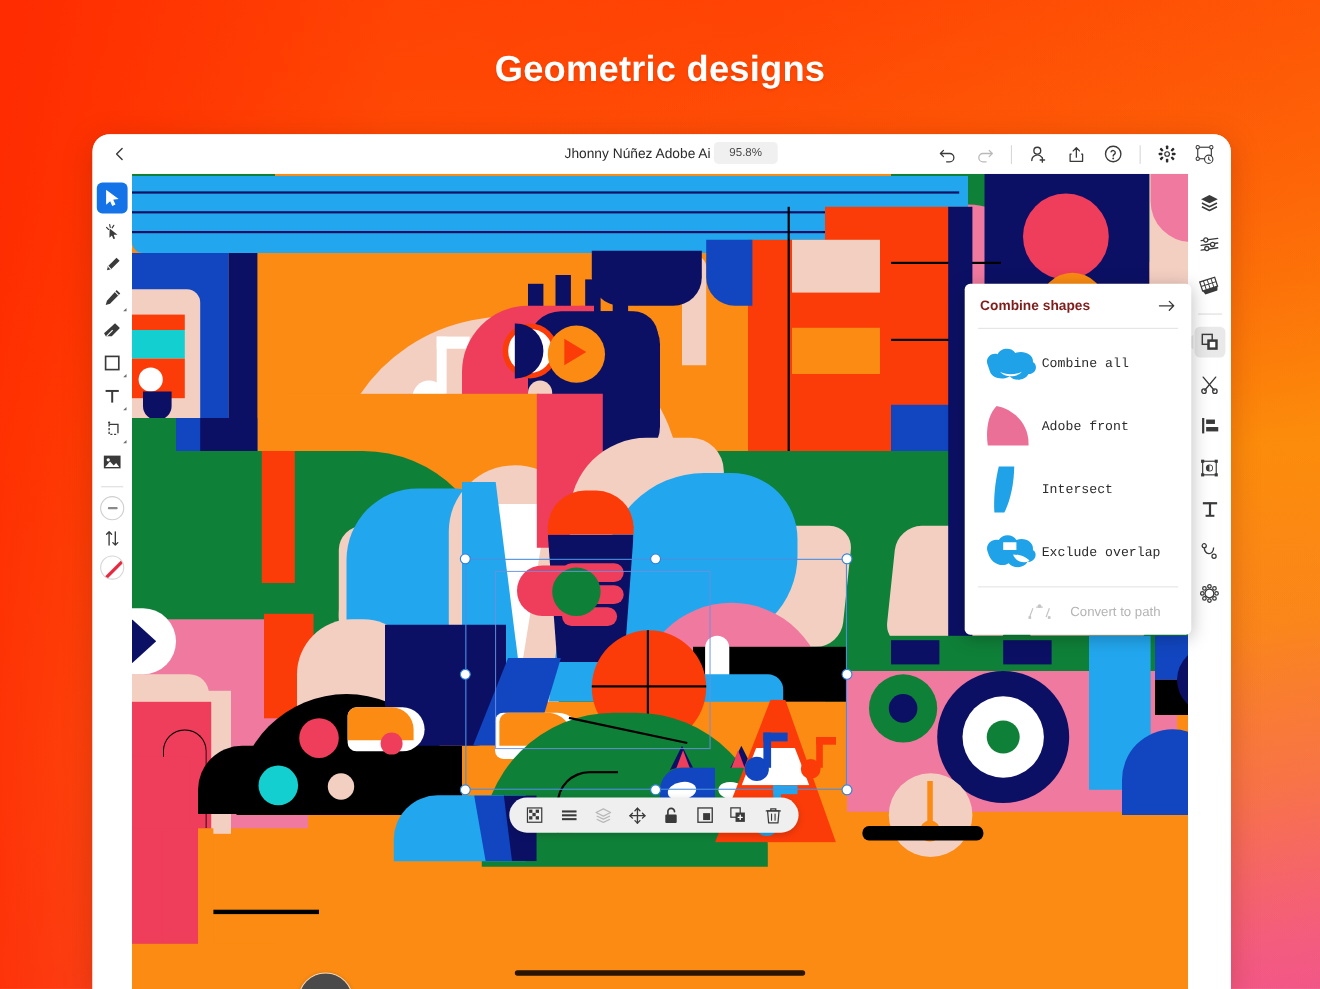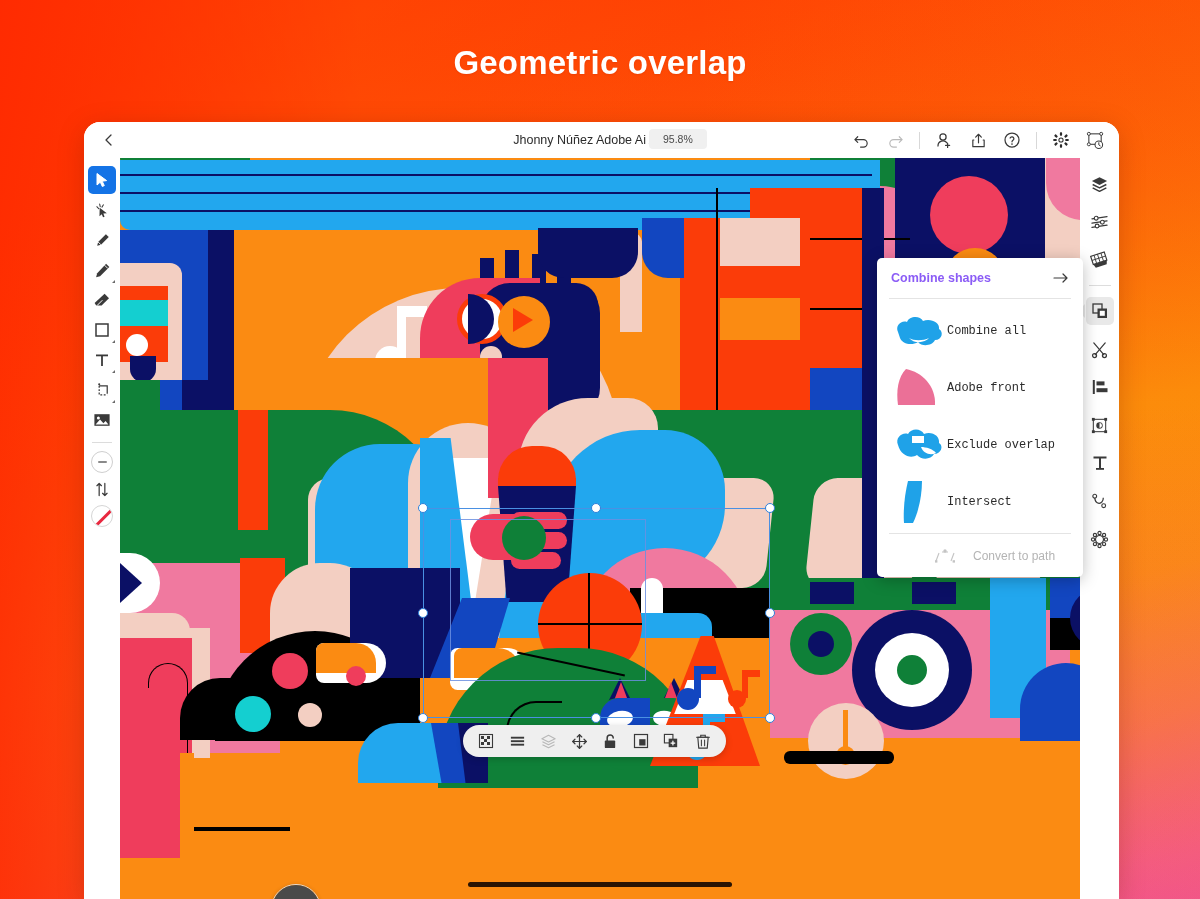--- a/index.html
+++ b/index.html
@@ -125,21 +125,21 @@
   .panel{
     position:absolute; right:36px; top:136px; width:206px;
     background:#ffffff; border-radius:5px;
     box-shadow:0 3px 16px rgba(0,0,0,.26);
     z-index:28; overflow:hidden; padding-bottom:2px;
   }
   .panel-head{
     display:flex; align-items:center; justify-content:space-between;
     padding:13px 14px 10px 14px;
   }
-  .panel-title{ font-size:12.5px; font-weight:bold; color:#8b5cf6; }
+  .panel-title{ font-size:12.5px; font-weight:bold; color:#7f1d1d; }
   .panel-arrow{ cursor:pointer; display:flex; }
   .p-row{
     display:flex; align-items:center; min-height:38px; cursor:pointer;
     padding:0 12px 0 14px;
   }
   .p-row.big{ min-height:57px;font-family:Liberation Mono, monospace; }
   .p-row.disabled{ cursor:default;padding-left:40px; }
   .p-icon{
     width:56px; flex:0 0 56px; display:flex; align-items:center; justify-content:center;
   }
@@ -185,21 +185,21 @@
     bottom:12px; width:264px; height:5px; border-radius:3px;
     background:#2a1403; z-index:22;
   }
   .art-shape{ position:absolute; }
 </style>
 </head>
 <body>
 
 <div class="bg-overlay"></div>
 
-<div class="page-title">Geometric overlap</div>
+<div class="page-title">Geometric designs</div>
 
 <div class="tablet">
 
   <div class="appbar">
     <div class="back-btn">
       <svg width="14" height="14" viewBox="0 0 14 14">
           <path d="M9 2 L4 7 L9 12" fill="none" stroke="#3a3a3a" stroke-width="1.3" stroke-linecap="round" stroke-linejoin="round"></path>
         </svg>
     </div>
     <div class="doc-title">Jhonny Núñez Adobe Ai App (1)</div>
@@ -789,36 +789,36 @@
       <div class="p-icon">
         <svg width="54" height="44" viewBox="0 0 54 44">
           <path d="M14 3 C30 6 44 20 43 39 L6 39 C4 25 6 11 14 3 Z" fill="#eb7097"></path>
         </svg>
       </div>
       <div class="p-label">Adobe front</div>
     </div>
 
     <div class="p-row big">
       <div class="p-icon">
+        <svg width="54" height="46" viewBox="0 0 54 46">
+          <path d="M16 2 L30 2 C30 18 26 34 21 44 L12 44 C11 30 13 14 16 2 Z" fill="#1fa2e8"></path>
+        </svg>
+      </div>
+      <div class="p-label">Intersect</div>
+    </div>
+
+    <div class="p-row big">
+      <div class="p-icon">
         <svg width="54" height="40" viewBox="0 0 54 40">
           <path d="M6 20 C3 13 10 7 16 9 C19 3 29 3 32 9 C40 6 48 11 47 18 C52 21 49 29 42 29 C39 35 29 35 25 30 C19 34 9 31 6 20 Z" fill="#1fa2e8"></path>
           <path d="M29 22 C34 22 41 24 44 28 C38 31 31 28 29 22 Z" fill="#ffffff"></path>
           <path d="M20 11 L32 11 L32 18 L20 18 Z" fill="#ffffff"></path>
         </svg>
       </div>
       <div class="p-label">Exclude overlap</div>
-    </div>
-
-    <div class="p-row big">
-      <div class="p-icon">
-        <svg width="54" height="46" viewBox="0 0 54 46">
-          <path d="M16 2 L30 2 C30 18 26 34 21 44 L12 44 C11 30 13 14 16 2 Z" fill="#1fa2e8"></path>
-        </svg>
-      </div>
-      <div class="p-label">Intersect</div>
     </div>
 
     <div class="p-sep"></div>
 
 
     <div class="p-row disabled">
       <div class="p-icon">
         <svg width="24" height="20" viewBox="0 0 24 20">
           <g stroke="#c4c4c4" stroke-width="1.1" fill="none">
             <path d="M3 15 L6 7"></path>

